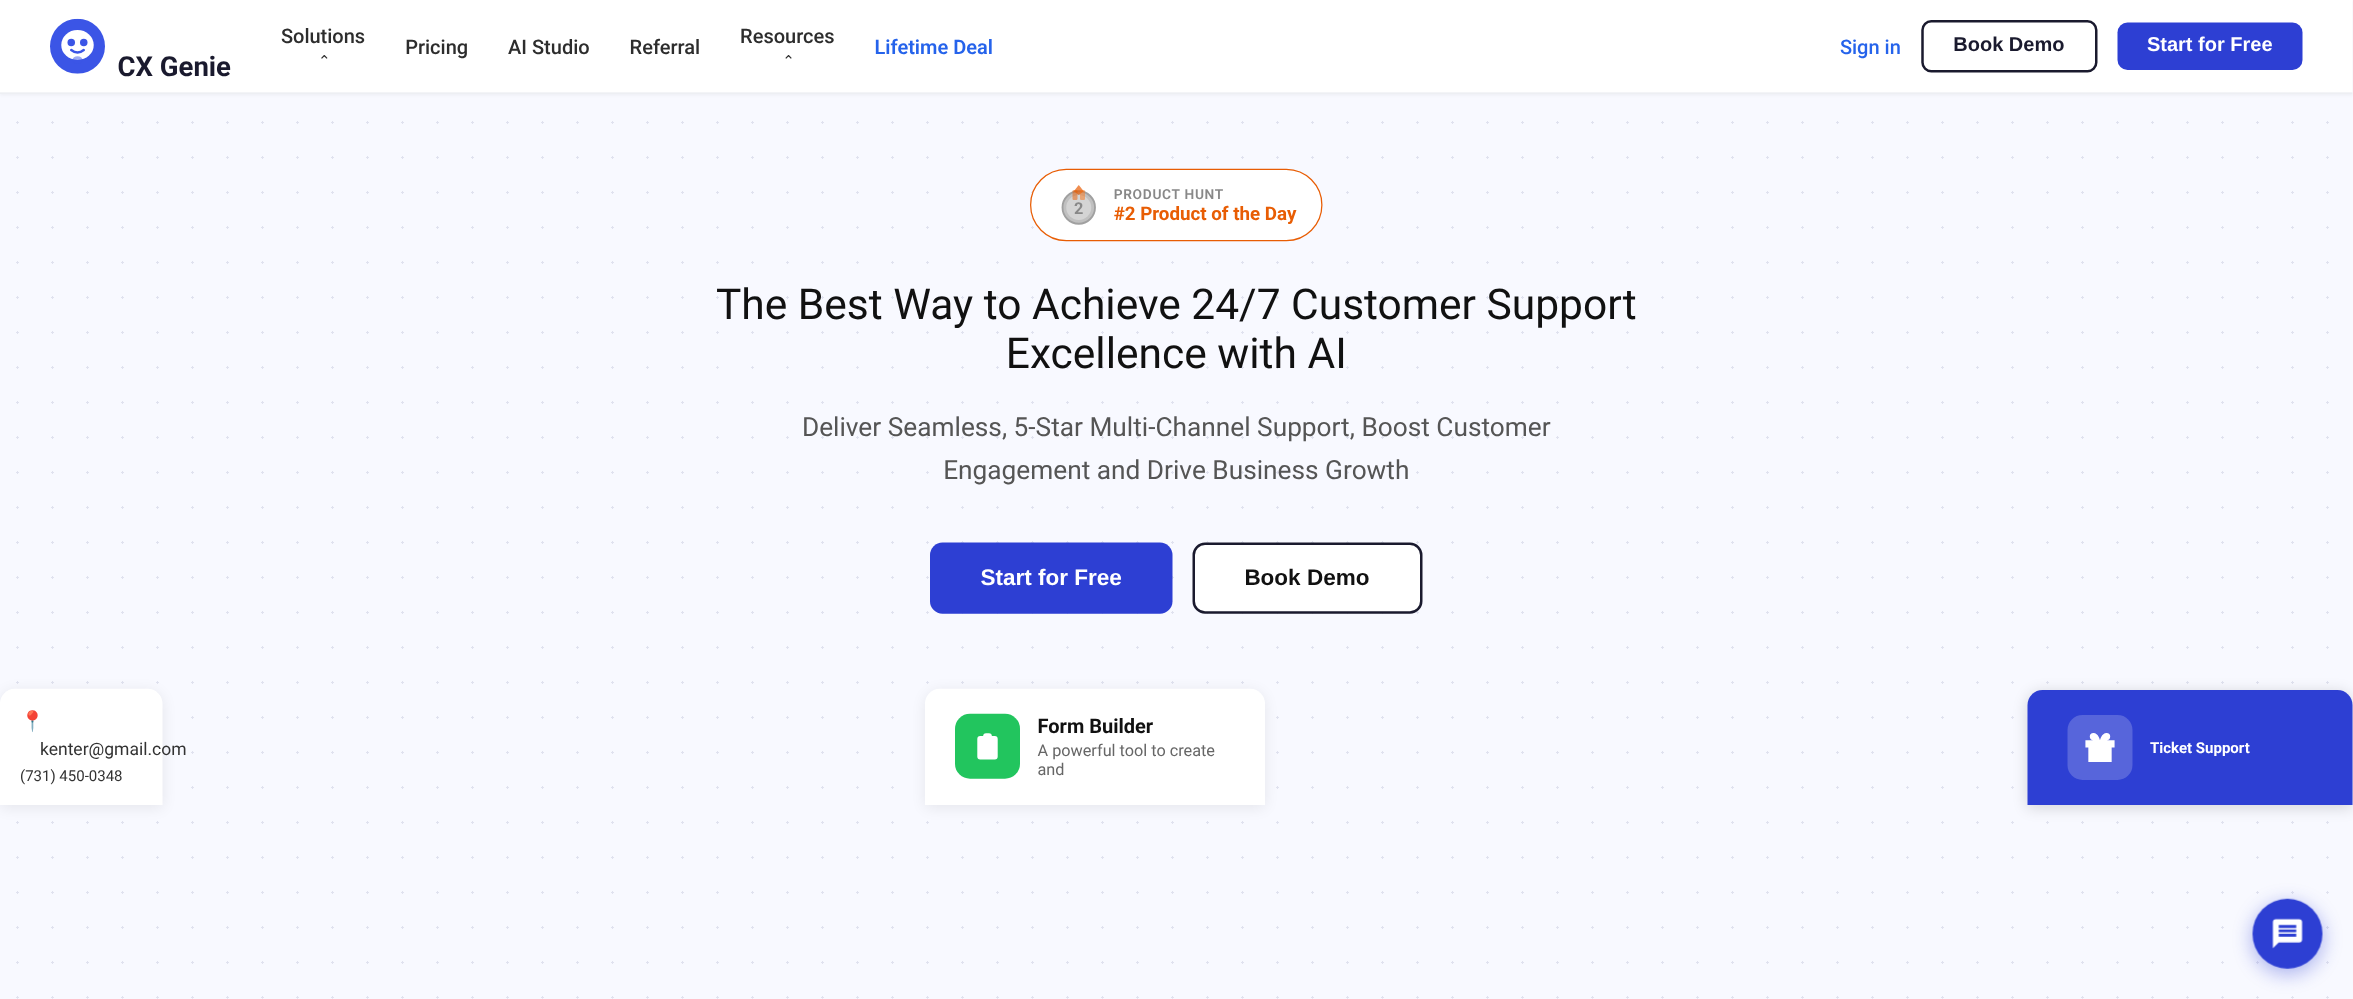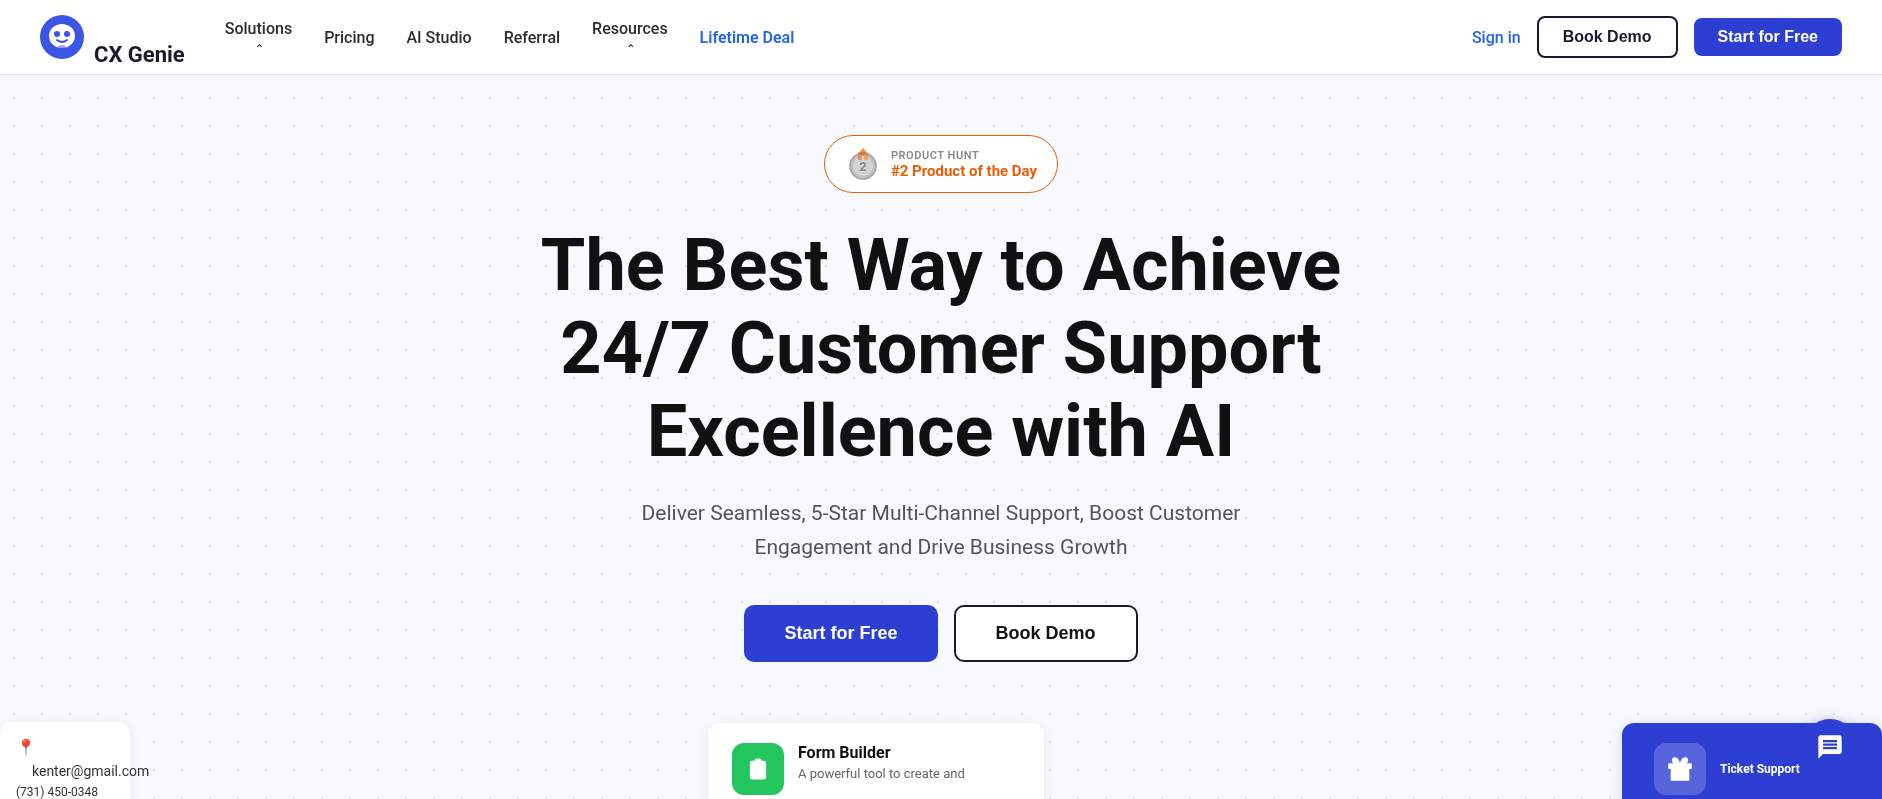--- a/index.html
+++ b/index.html
@@ -171,22 +171,22 @@
     }
 
     .ph-title {
       font-size: 15px;
       font-weight: 700;
       color: #e85d04;
     }
 
     
     .hero-heading {
-      font-size: 72px;
-      font-weight: 700;
+      font-size: 34px;
+      font-weight: 400;
       color: #111;
       line-height: 1.15;
       max-width: 900px;
       margin-bottom: 24px;
     }
 
     .hero-subtext {
       font-size: 21px;
       color: #555;
       max-width: 700px;
@@ -264,21 +264,21 @@
 
     
     .center-card {
       display: flex;
       align-items: flex-start;
       gap: 14px;
       background: #fff;
       border-radius: 12px 12px 0 0;
       padding: 20px 24px;
       box-shadow: 0 2px 12px rgba(0,0,0,0.08);
-      width: 336px;
+      width: 272px;
     }
 
     .form-builder-icon {
       width: 52px;
       height: 52px;
       background: #22c55e;
       border-radius: 12px;
       display: flex;
       align-items: center;
       justify-content: center;

